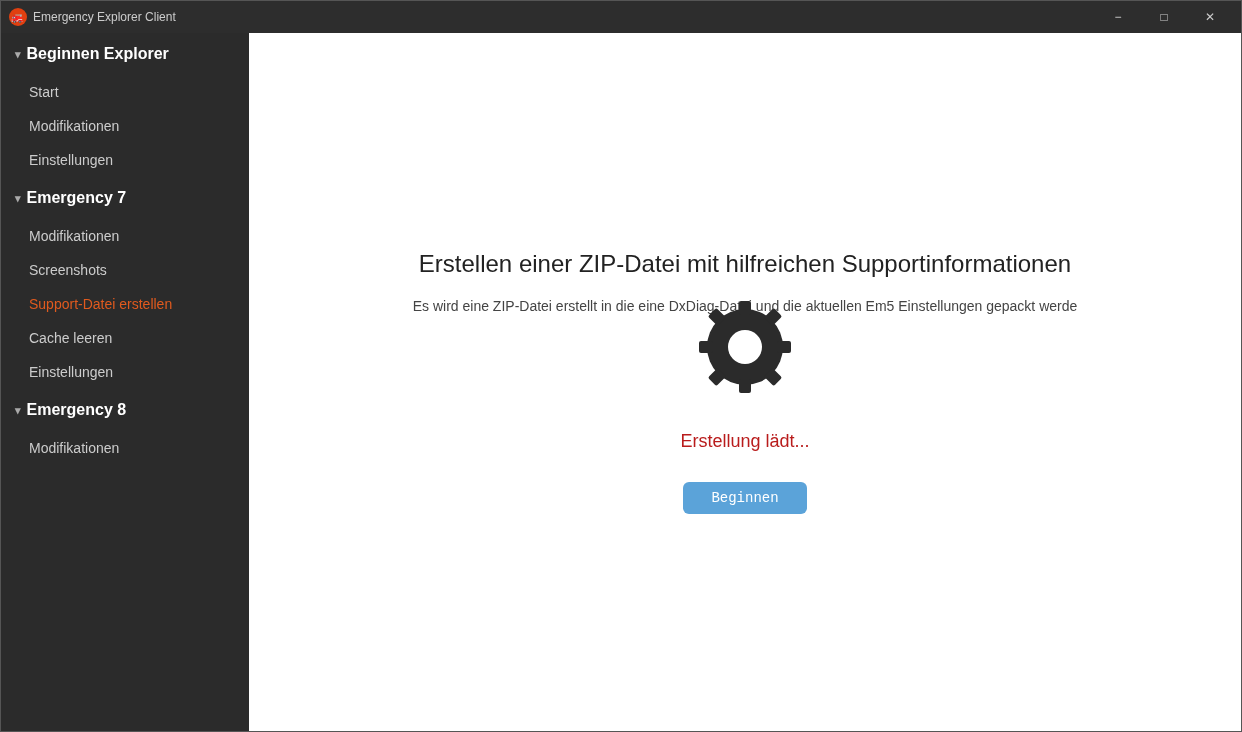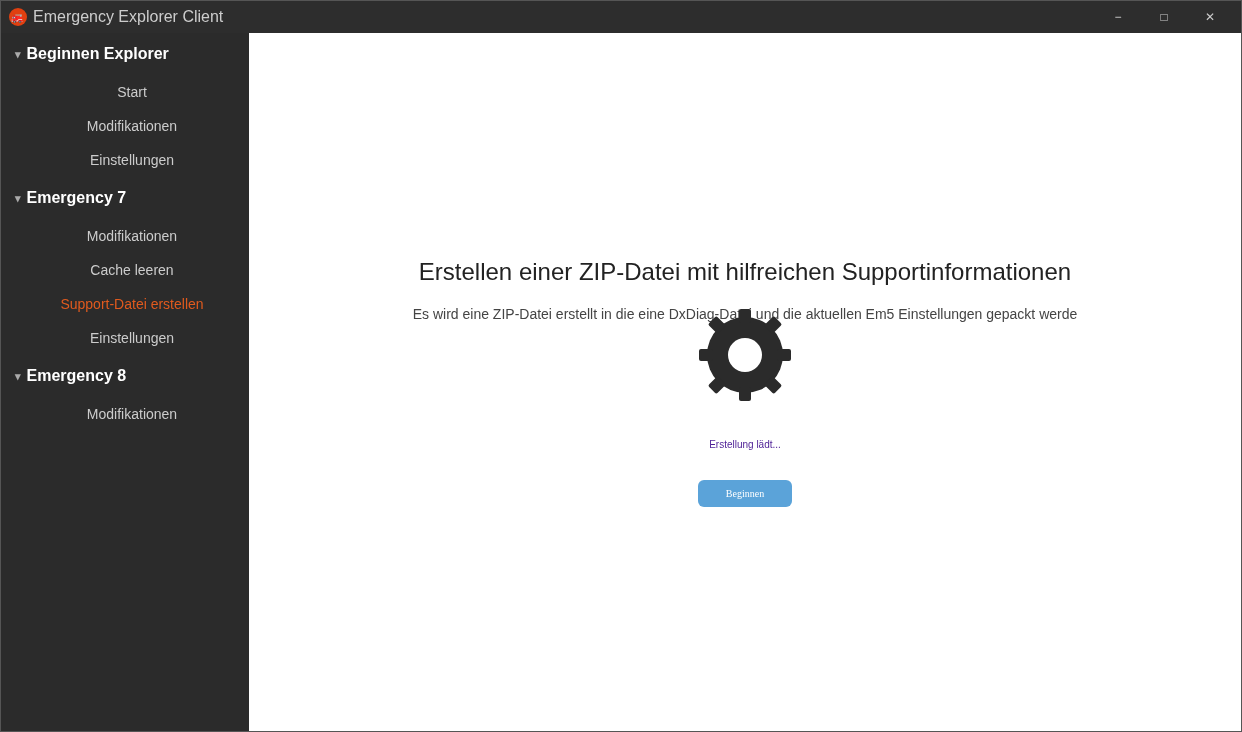--- a/index.html
+++ b/index.html
@@ -48,21 +48,21 @@
       display: flex;
       align-items: center;
       justify-content: center;
       font-size: 10px;
       color: white;
       font-weight: bold;
     }
 
     .title-bar-title {
       color: #ccc;
-      font-size: 16px;
+      font-size: 12px;
       text-align: center;
     }
 
     .title-bar-controls {
       display: flex;
       gap: 0;
     }
 
     .title-bar-btn {
       width: 46px;
@@ -105,21 +105,20 @@
     .sidebar-section-header .arrow {
       font-size: 11px;
       color: #aaa;
     }
 
     .sidebar-item {
       padding: 9px 14px 9px 28px;
       color: #cccccc;
       font-size: 14px;
       cursor: pointer;
-      text-align: center;
     }
 
     .sidebar-item.active {
       color: #e05a1e;
     }
 
     .main-content {
       flex: 1;
       background: #ffffff;
       display: flex;
@@ -144,35 +143,35 @@
       max-width: 780px;
       margin-bottom: 50px;
       line-height: 1.5;
     }
 
     .gear-icon-container {
       margin-bottom: 30px;
     }
 
     .status-text {
-      font-size: 10px;
-      color: #4c1d95;
+      font-size: 18px;
+      color: #b91c1c;
       margin-bottom: 30px;
       text-align: center;
     }
 
     .beginnen-btn {
       background: #5ba3d9;
       color: #fff;
       border: none;
       border-radius: 6px;
       padding: 8px 28px;
-      font-size: 10px;
-      cursor: pointer;
-      font-family: Liberation Serif, serif;
+      font-size: 14px;
+      cursor: pointer;
+      font-family: Liberation Mono, monospace;
     }
   </style>
 </head>
 <body>
 
 <div class="window">
 
   <div class="title-bar">
     <div class="title-bar-left">
       <div class="title-bar-icon">🚒</div>
@@ -204,24 +203,27 @@
       </div>
 
       <div class="sidebar-section-header">
         <span class="arrow">▾</span>
         <span>Emergency 7</span>
       </div>
       <div class="sidebar-item">
         <span>Modifikationen</span>
       </div>
       <div class="sidebar-item">
-        <span>Cache leeren</span>
+        <span>Screenshots</span>
       </div>
       <div class="sidebar-item active">
         <span>Support-Datei erstellen</span>
+      </div>
+      <div class="sidebar-item">
+        <span>Cache leeren</span>
       </div>
       <div class="sidebar-item">
         <span>Einstellungen</span>
       </div>
 
       <div class="sidebar-section-header">
         <span class="arrow">▾</span>
         <span>Emergency 8</span>
       </div>
       <div class="sidebar-item">

